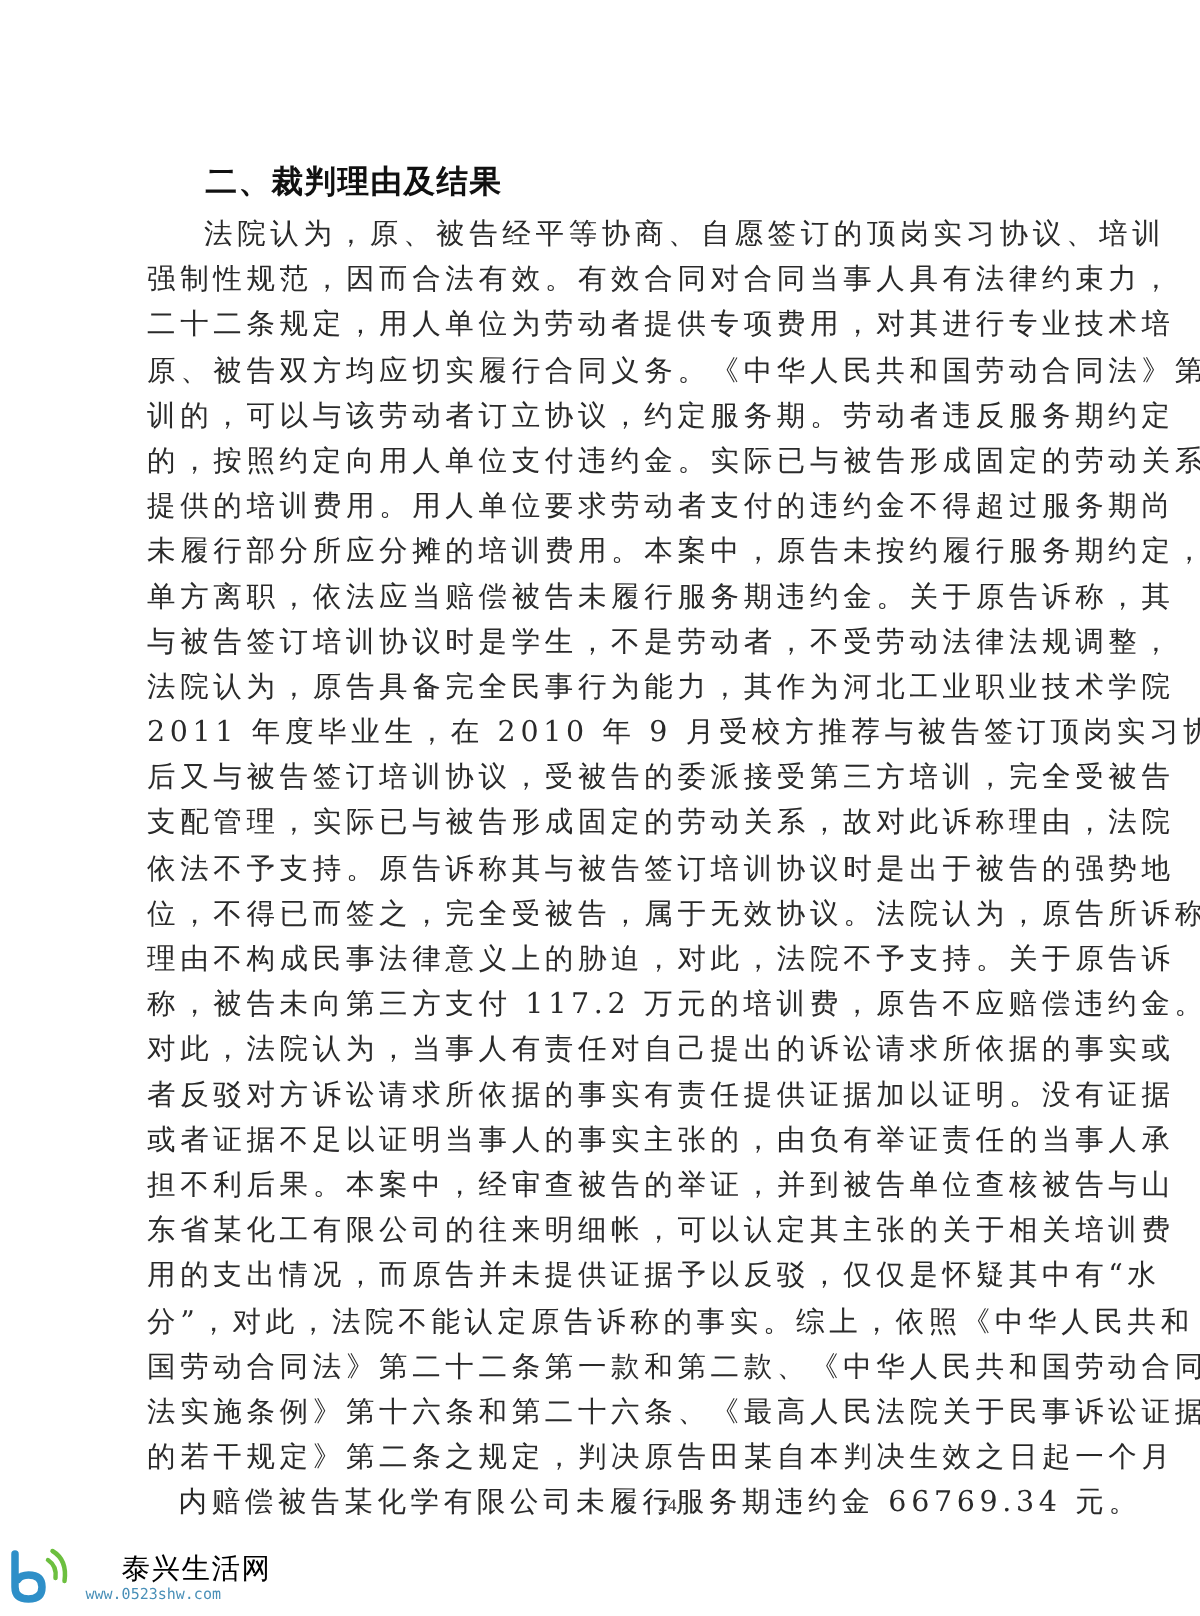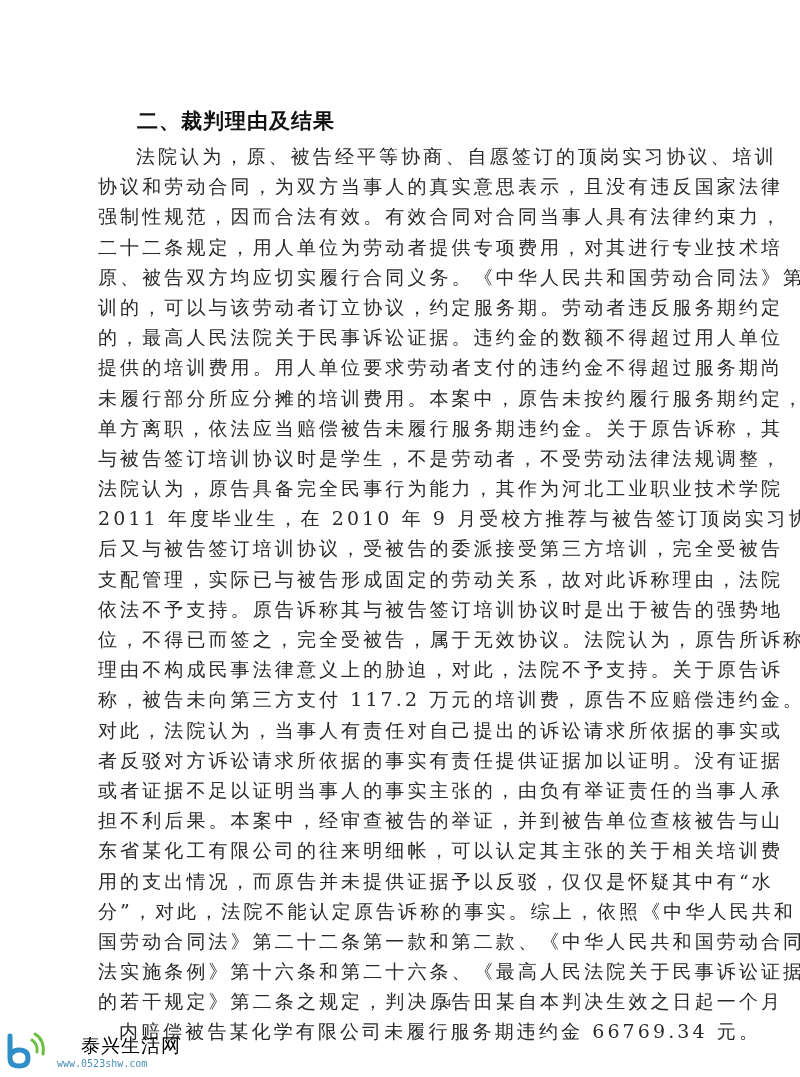--- a/index.html
+++ b/index.html
@@ -102,26 +102,25 @@
   </style>
 </head>
 <body>
 
 <div class="page">
 
   <div class="section-heading">二、裁判理由及结果</div>
 
   <div class="body-text">
     <div class="line first">法院认为，原、被告经平等协商、自愿签订的顶岗实习协议、培训</div>
-    <div class="line">协议和劳动合同，为双方当事人的真实意思表示，且没有违反国家法律</div>
     <div class="line">强制性规范，因而合法有效。有效合同对合同当事人具有法律约束力，</div>
     <div class="line">二十二条规定，用人单位为劳动者提供专项费用，对其进行专业技术培</div>
     <div class="line">原、被告双方均应切实履行合同义务。《中华人民共和国劳动合同法》第</div>
     <div class="line">训的，可以与该劳动者订立协议，约定服务期。劳动者违反服务期约定</div>
-    <div class="line">的，最高人民法院关于民事诉讼证据。违约金的数额不得超过用人单位</div>
+    <div class="line">的，按照约定向用人单位支付违约金。实际已与被告形成固定的劳动关系</div>
     <div class="line">提供的培训费用。用人单位要求劳动者支付的违约金不得超过服务期尚</div>
     <div class="line">未履行部分所应分摊的培训费用。本案中，原告未按约履行服务期约定，</div>
     <div class="line">单方离职，依法应当赔偿被告未履行服务期违约金。关于原告诉称，其</div>
     <div class="line">与被告签订培训协议时是学生，不是劳动者，不受劳动法律法规调整，</div>
     <div class="line">法院认为，原告具备完全民事行为能力，其作为河北工业职业技术学院</div>
     <div class="line">2011 年度毕业生，在 2010 年 9 月受校方推荐与被告签订顶岗实习协议，</div>
     <div class="line">后又与被告签订培训协议，受被告的委派接受第三方培训，完全受被告</div>
     <div class="line">支配管理，实际已与被告形成固定的劳动关系，故对此诉称理由，法院</div>
     <div class="line">依法不予支持。原告诉称其与被告签订培训协议时是出于被告的强势地</div>
     <div class="line">位，不得已而签之，完全受被告，属于无效协议。法院认为，原告所诉称</div>

